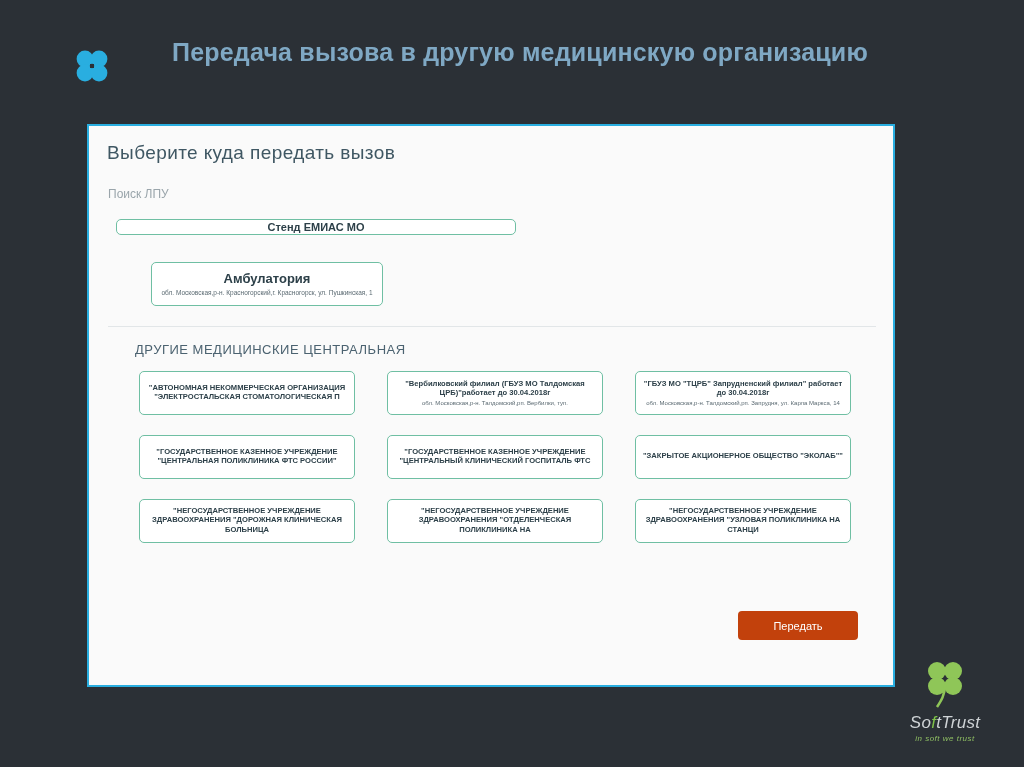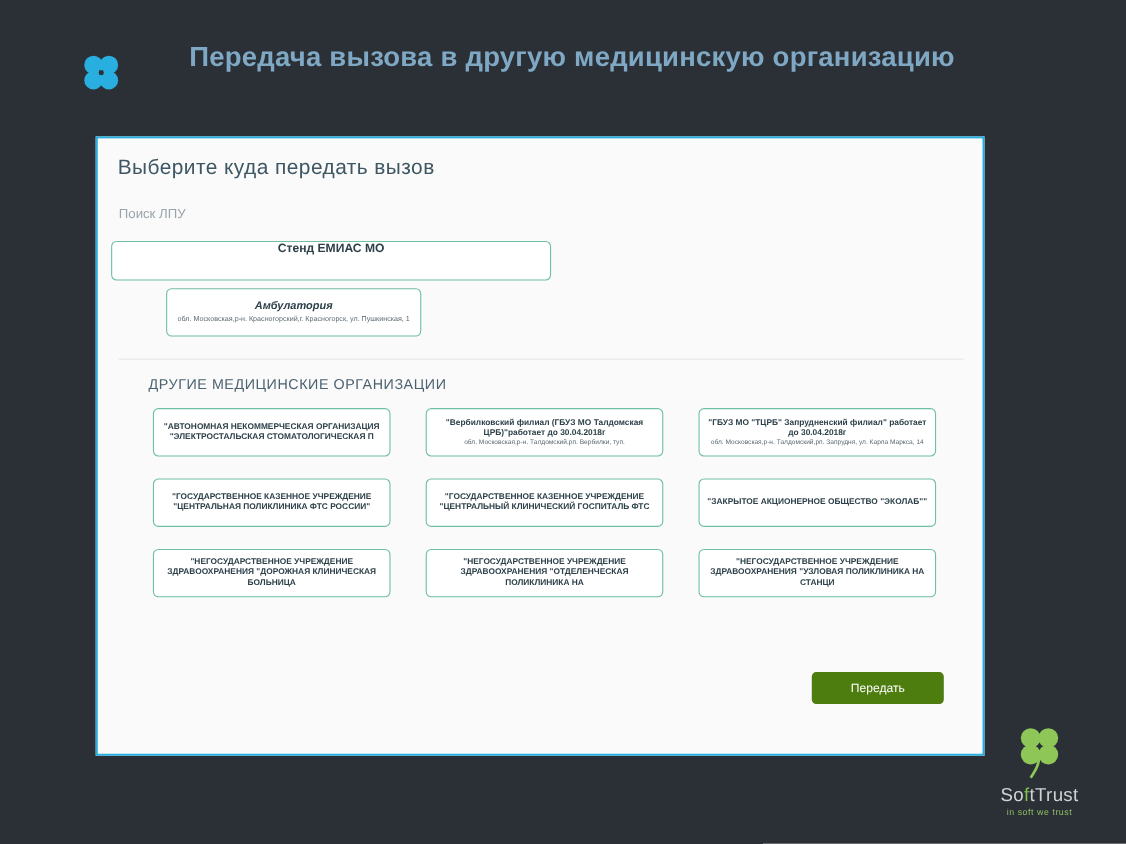--- a/index.html
+++ b/index.html
@@ -73,29 +73,29 @@
   .search-label {
     position: absolute;
     left: 19px;
     top: 61px;
     font-size: 12px;
     color: #9aa5ab;
   }
 
   .stand-btn {
     position: absolute;
-    left: 12px;
+    left: 27px;
     top: 93px;
     width: 400px;
-    height: 36px;
+    height: 16px;
     border: 1px solid #6fbfa3;
     border-radius: 5px;
     background: #fff;
     display: flex;
-    align-items: flex-start;
+    align-items: center;
     justify-content: center;
     font-size: 11px;
     font-weight: bold;
     color: #2d4049;
     box-sizing: border-box;
   }
 
   .sub-row {
     position: absolute;
     left: 62px;
@@ -112,26 +112,25 @@
     border-radius: 5px;
     background: #fff;
     box-sizing: border-box;
     display: flex;
     flex-direction: column;
     align-items: center;
     justify-content: center;
     padding: 2px 6px;
   }
   .sub-card .t {
-    font-size: 10px;
+    font-size: 13px;
     font-weight: bold;
     color: #2d4049;
     line-height: 1.2;
     text-align: right;
-    font-style: italic;
   }
   .sub-card .a {
     font-size: 6.5px;
     color: #5b6a72;
     line-height: 1.25;
     text-align: center;
     margin-top: 2px;
   }
   .sub-card-0 { left: 0; }
   .sub-card-1 { left: 246px; }
@@ -194,36 +193,37 @@
   .r0 { top: 0; }
   .r1 { top: 64px; }
   .r2 { top: 128px; }
 
   .submit-btn {
     position: absolute;
     left: 649px;
     top: 485px;
     width: 120px;
     height: 29px;
-    background: #4d7c0f;
+    background: #c2410c;
     border: none;
     border-radius: 4px;
     color: #fff;
     font-size: 11px;
     font-family: "Liberation Sans", sans-serif;
     cursor: pointer;
   }
 
   
   .softtrust {
     position: absolute;
     right: 24px;
     bottom: 24px;
     width: 110px;
     text-align: center;
+    font-style: italic;
   }
   .st-name {
     font-size: 17px;
     color: #cfd3d6;
     letter-spacing: .3px;
   }
   .st-name .hl { color: #7fc24a; }
   .st-tag {
     font-size: 8px;
     color: #8fbf63;
@@ -259,21 +259,21 @@
 
     <div class="sub-row">
       <div class="sub-card sub-card-0">
         <div class="t">Амбулатория</div>
         <div class="a">обл. Московская,р-н. Красногорский,г. Красногорск, ул. Пушкинская, 1</div>
       </div>
     </div>
 
     <div class="divider"></div>
 
-    <div class="section-title">ДРУГИЕ МЕДИЦИНСКИЕ ОРГАНИЗАЦИИ</div>
+    <div class="section-title">ДРУГИЕ МЕДИЦИНСКИЕ ЦЕНТРАЛЬНАЯ</div>
 
     <div class="org-grid">
       <div class="org-card r0 c0">
         <div class="t">"АВТОНОМНАЯ НЕКОММЕРЧЕСКАЯ ОРГАНИЗАЦИЯ "ЭЛЕКТРОСТАЛЬСКАЯ СТОМАТОЛОГИЧЕСКАЯ П</div>
         <div class="a"></div>
       </div>
       <div class="org-card r0 c1">
         <div class="t">"Вербилковский филиал (ГБУЗ МО Талдомская ЦРБ)"работает до 30.04.2018г</div>
         <div class="a">обл. Московская,р-н. Талдомский,рп. Вербилки, туп.</div>
       </div>

